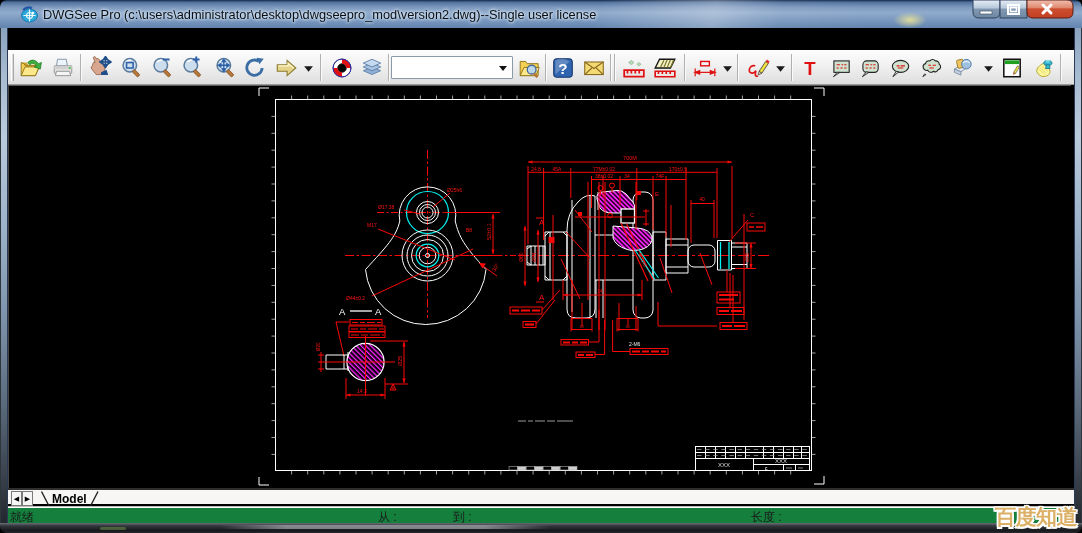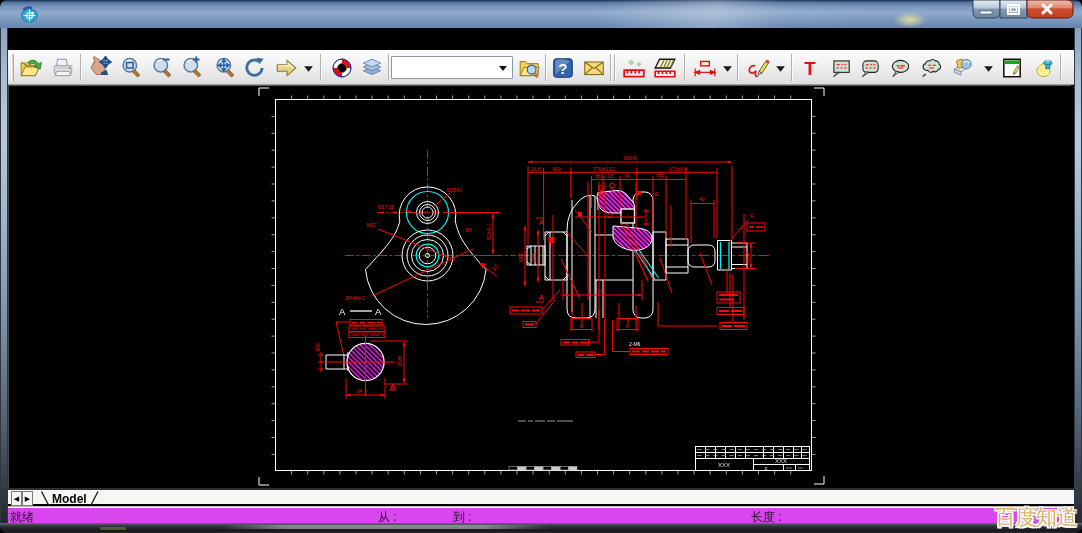--- a/index.html
+++ b/index.html
@@ -18,39 +18,40 @@
 .grip{position:absolute;left:3px;top:4px;width:3px;height:27px;border-left:1px solid #fff;border-right:1px solid #a8a8a8;background:#d8d8d8;}
 .icon{position:absolute;top:6px;width:24px;height:24px;}
 #combo{position:absolute;left:383px;top:6px;width:122px;height:23px;background:#fff;border:1px solid #8a9aa8;border-radius:1px;}
 #combo .arr{position:absolute;right:5px;top:9px;width:0;height:0;border:4px solid transparent;border-top:5px solid #111;}
 #canvas{left:8px;top:85px;width:1063px;height:403px;background:#000;border-top:1px solid #5a5a5a;border-left:1px solid #454545;}
 #borderL{left:0;top:28px;width:8px;height:495px;background:linear-gradient(180deg,#8aa3bf 0%,#a9bdd2 10%,#b9cadc 22%,#9db3ca 40%,#7e94ac 58%,#5d6d7f 75%,#3a434e 90%,#23282e 100%);border-left:1px solid #30363d;border-right:1px solid #2a3a52;}
 #borderR{left:1074px;top:28px;width:8px;height:495px;background:linear-gradient(180deg,#8aa3bf 0%,#a9bdd2 10%,#b9cadc 22%,#9db3ca 40%,#7e94ac 58%,#5d6d7f 75%,#3a434e 90%,#23282e 100%);border-right:1px solid #30363d;border-left:1px solid #2a3a52;}
 #canvasR{left:1071px;top:85px;width:3px;height:403px;background:#000;}
 #tabbar{left:8px;top:488px;width:1066px;height:16px;background:#f7f6f5;border-top:2px solid #2e2e2e;}
 .tbtn{position:absolute;top:1px;width:11px;height:15px;background:#f6f6f6;border:1px solid #7a7a7a;color:#000;font-size:7px;line-height:14px;text-align:center;}
-#statusbar{left:8px;top:506px;width:1066px;height:25px;background:#d946ef;border-top:1px solid #bdbab8;box-shadow:inset 0 1px 0 #fff;}
+#statusbar{left:8px;top:506px;width:1066px;height:25px;background:#15803d;border-top:1px solid #bdbab8;box-shadow:inset 0 1px 0 #fff;}
 .st{position:absolute;top:2px;font-size:12px;color:#1a1a1a;}
 #bottom{left:0;top:523px;width:1082px;height:10px;background:linear-gradient(180deg,#6a6f75 0%,#31353a 30%,#17191c 75%,#26292d 100%);border-radius:0 0 7px 7px;}
 #bottom .sheen{position:absolute;left:220px;top:2px;width:330px;height:4px;background:linear-gradient(90deg,rgba(200,205,210,0),rgba(200,205,210,.55) 20%,rgba(200,205,210,.55) 80%,rgba(200,205,210,0));border-radius:2px;}
 #bottom .g1{position:absolute;left:100px;top:4px;width:26px;height:3px;background:rgba(140,190,90,.38);border-radius:2px;}
-#wm{left:995px;top:503px;font-size:21px;font-weight:normal;color:#dcb066;letter-spacing:-0.5px;
+#wm{left:995px;top:503px;font-size:21px;font-weight:bold;color:#dcb066;letter-spacing:-0.5px;
  text-shadow:-1.5px -1.5px 0 #fff,1.5px -1.5px 0 #fff,-1.5px 1.5px 0 #fff,1.5px 1.5px 0 #fff,-1.5px 0 0 #fff,1.5px 0 0 #fff,0 -1.5px 0 #fff,0 1.5px 0 #fff;z-index:50;}
 </style></head><body>
 <div id="win">
 <div id="titlebar" class="abs"></div>
 <div class="abs" style="left:893px;top:12px;width:34px;height:16px;background:radial-gradient(ellipse,rgba(240,230,150,0.85),rgba(240,230,150,0) 70%);z-index:3"></div>
 <svg class="abs" style="left:20px;top:5px" width="19" height="19" viewBox="0 0 19 19">
  <ellipse cx="9.5" cy="10.5" rx="8" ry="6.5" fill="#2aa8d8"></ellipse>
  <ellipse cx="9.5" cy="10.5" rx="8" ry="6.5" fill="none" stroke="#1579b0"></ellipse>
  <path d="M3,5 Q7,1 12,3" stroke="#2356a8" stroke-width="2.2" fill="none"></path>
  <circle cx="9.5" cy="10.5" r="3" fill="none" stroke="#eafafd" stroke-width="1.2"></circle>
  <path d="M9.5,4.5 v12 M3.5,10.5 h12" stroke="#eafafd" stroke-width="1.2"></path>
  <circle cx="13" cy="8" r="1.2" fill="#fff"></circle>
 </svg>
+<div id="titletext" class="abs">DWGSee Pro (c:\users\administrator\desktop\dwgseepro_mod\version2.dwg)--Single user license</div>
 
 <div class="abs" style="left:972px;top:0;width:102px;height:19px;">
 <svg width="102" height="19" viewBox="0 0 102 19">
 <defs>
 <linearGradient id="wb" x1="0" y1="0" x2="0" y2="1">
  <stop offset="0" stop-color="#e7eef6"></stop>
             <stop offset="0.45" stop-color="#b5c7da"></stop>
  <stop offset="0.5" stop-color="#8299b1"></stop>
             <stop offset="1" stop-color="#6d87a2"></stop>
 </linearGradient>

